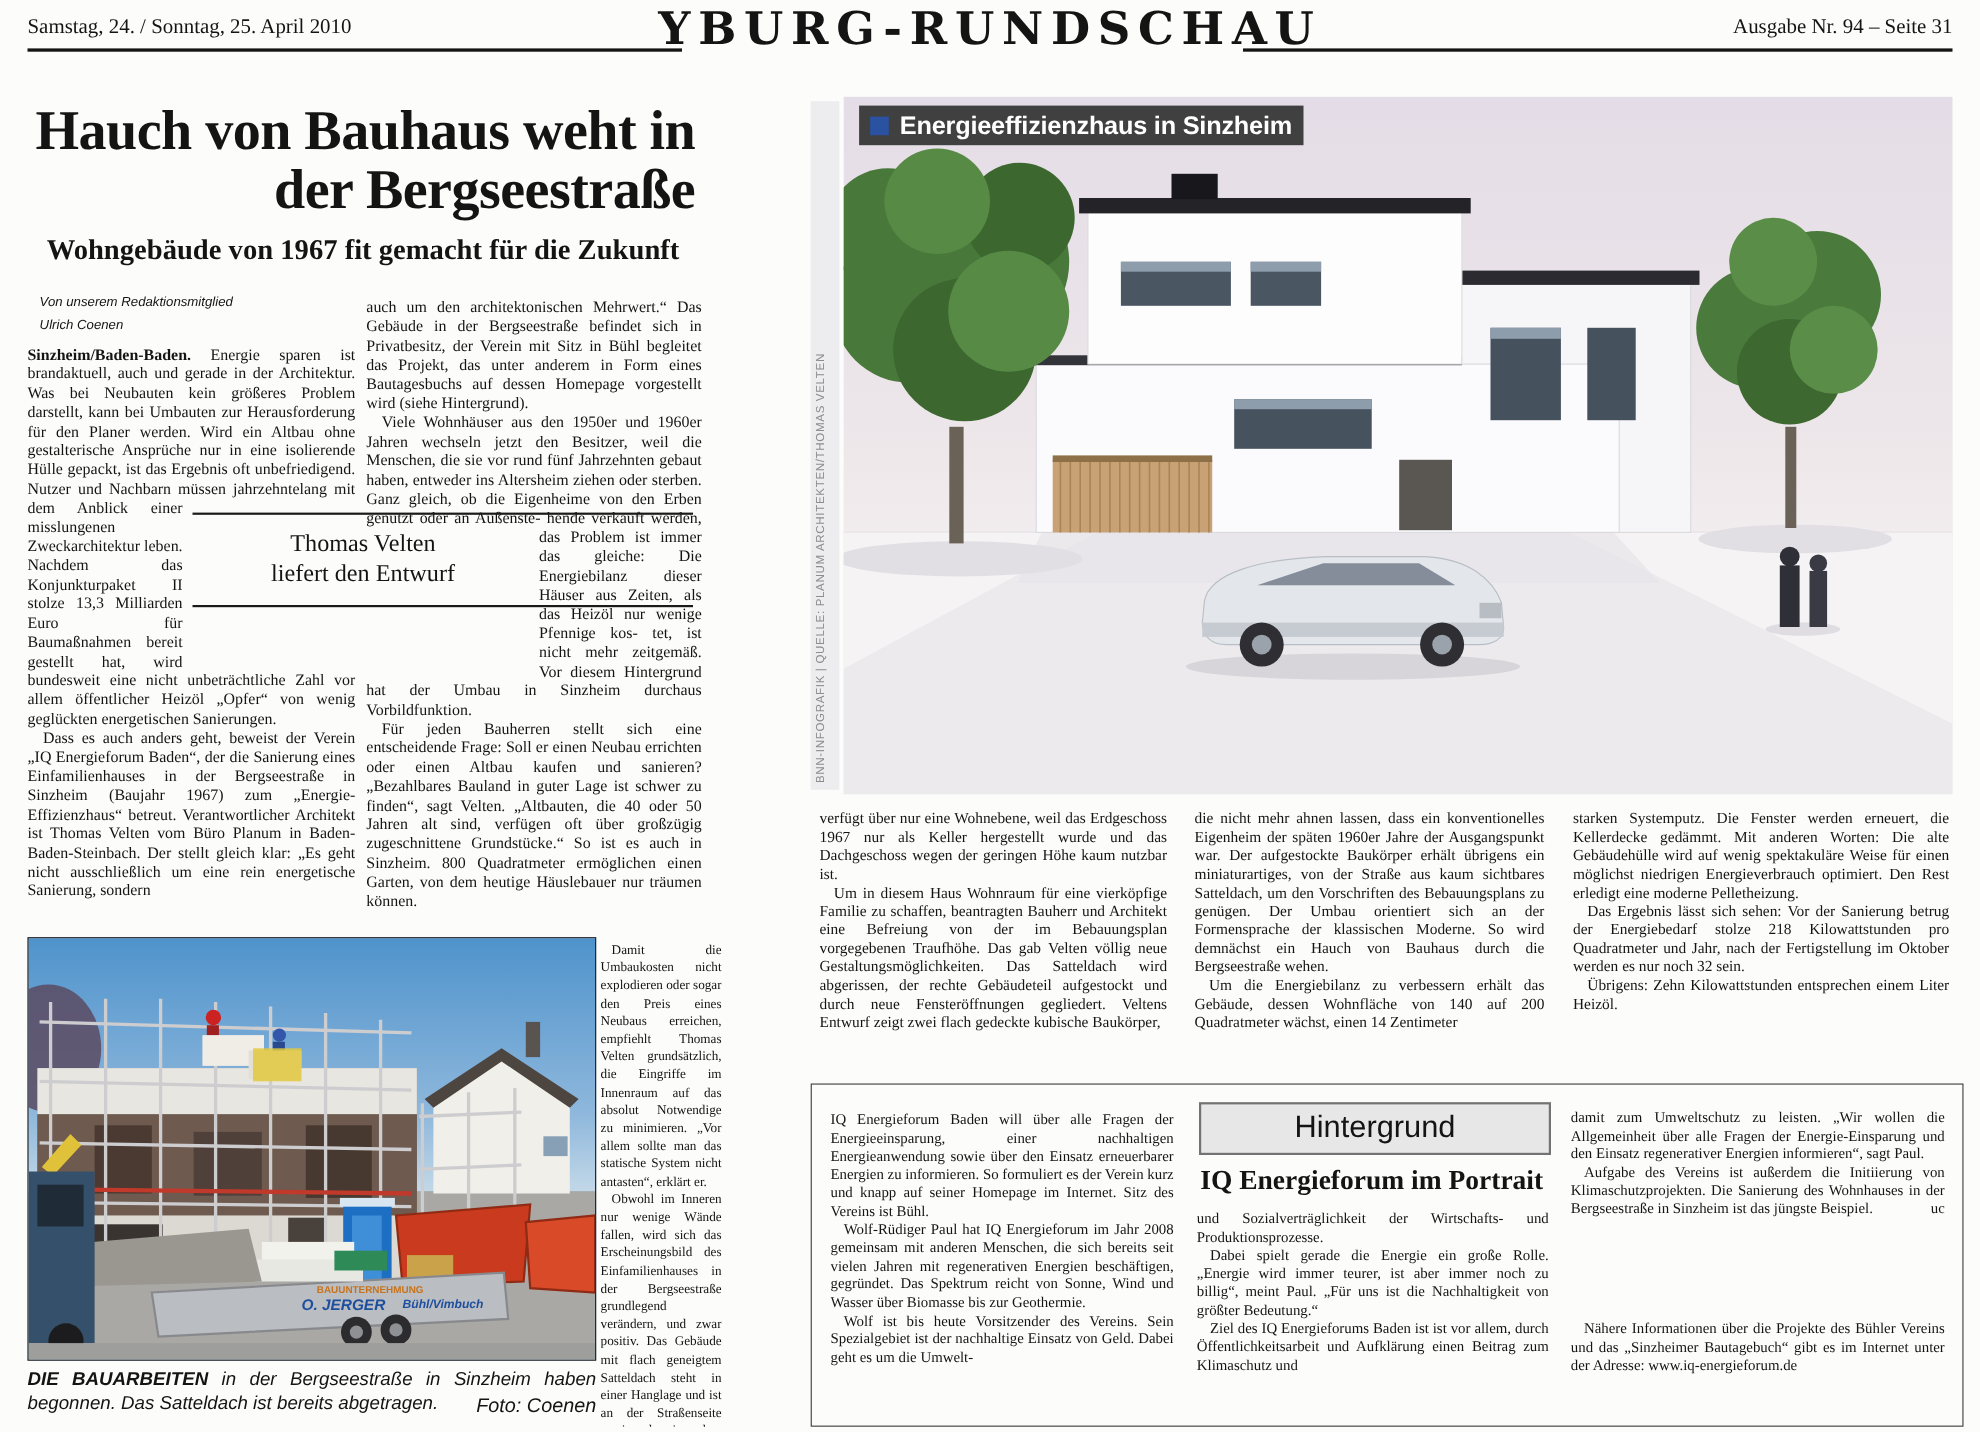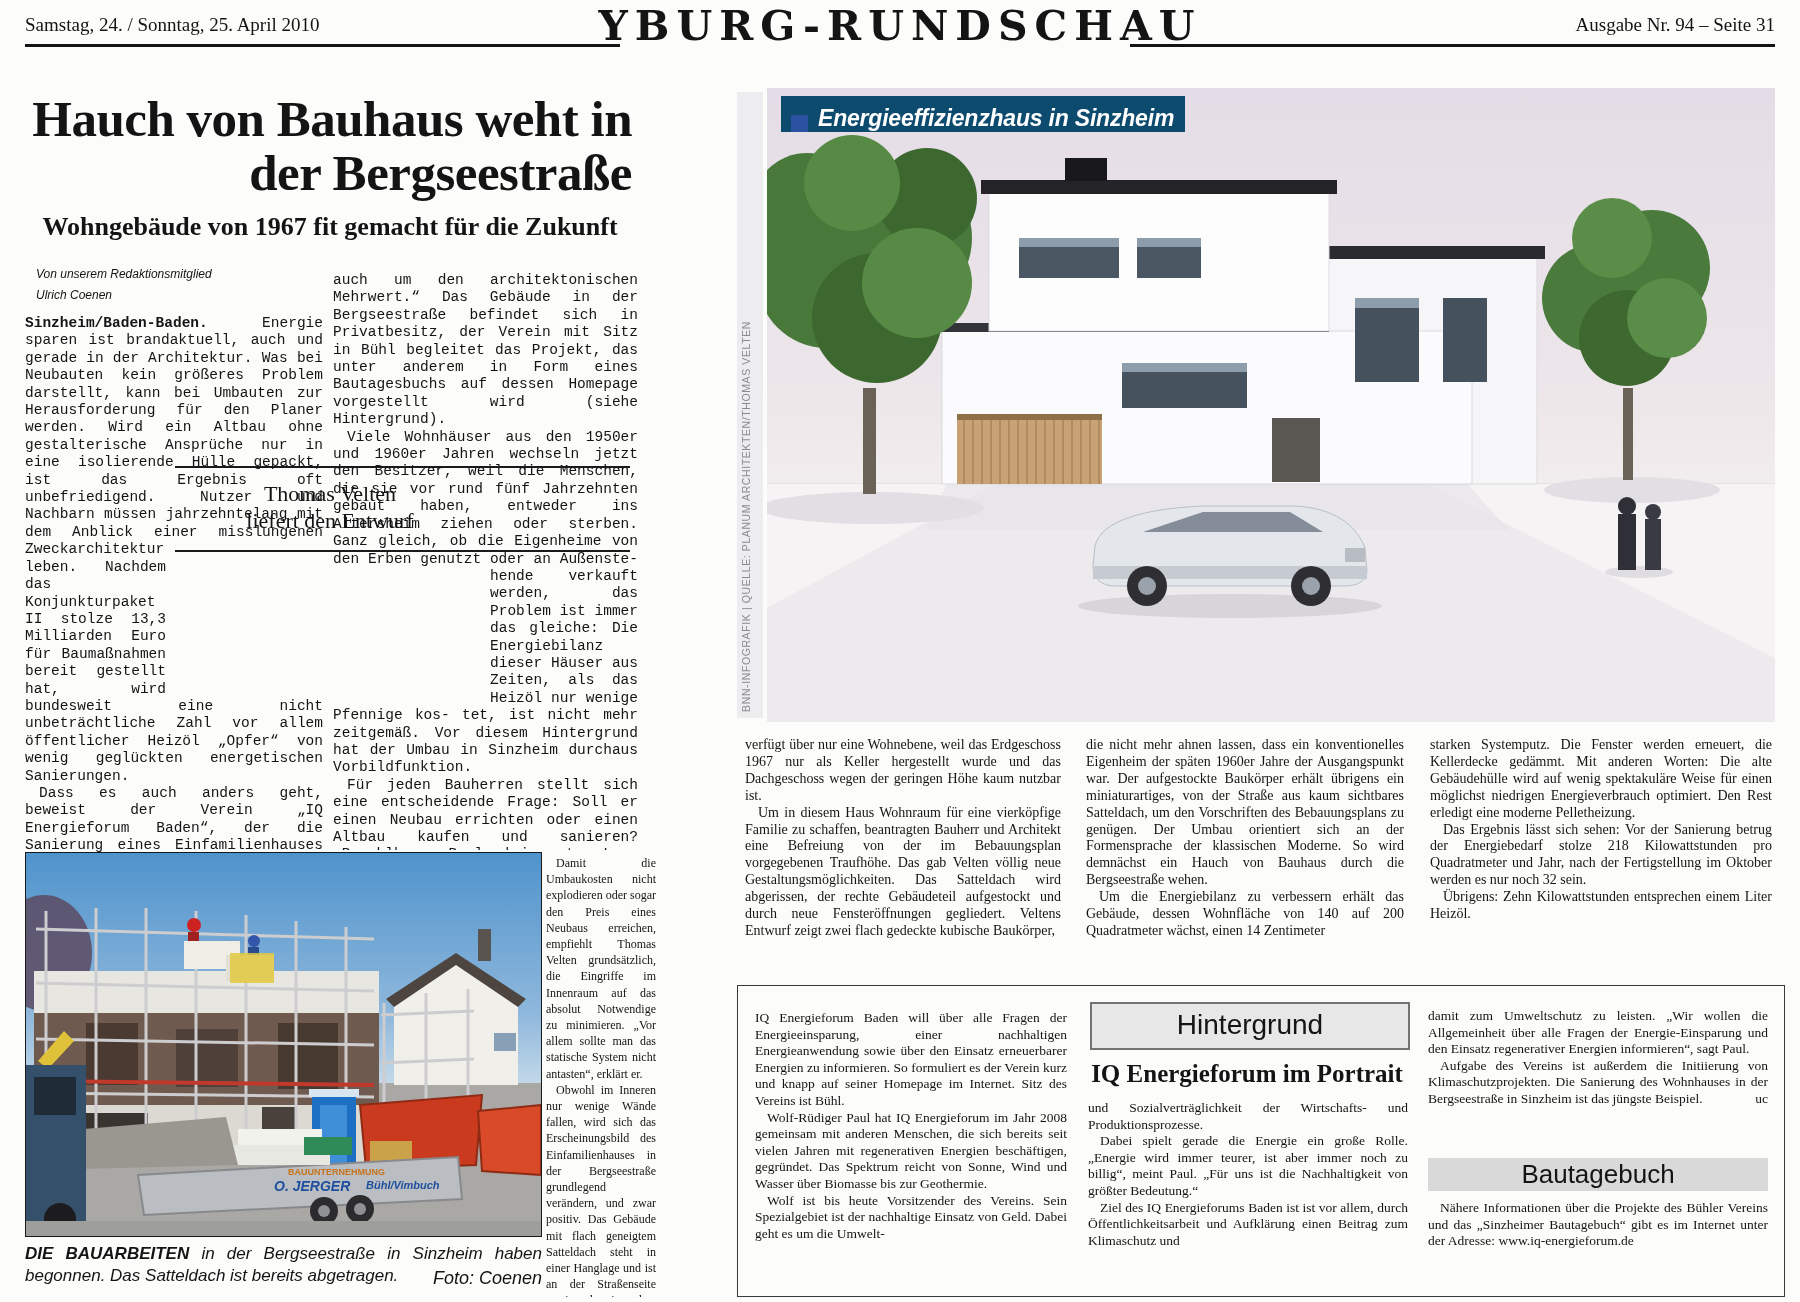--- a/index.html
+++ b/index.html
@@ -15,21 +15,21 @@
   #rule-l{left:25px;top:44px;width:595px;height:3px;background:#141414;}
   #rule-r{left:1130px;top:44px;width:645px;height:3px;background:#141414;}
 
   
   #headline{left:28px;top:92px;width:604px;text-align:right;font-size:51px;font-weight:bold;
             line-height:54px;letter-spacing:-0.5px;}
   #subhead{left:28px;top:212px;width:604px;text-align:center;font-size:26px;font-weight:bold;}
   #byline{left:36px;top:264px;width:300px;font-family:"Liberation Sans",sans-serif;
           font-style:italic;font-size:12px;line-height:21px;}
   .bodycol{font-size:14.5px;line-height:17.4px;text-align:justify;overflow:hidden;}
-  .bodycol p{margin:0;font-family:Liberation Mono, monospace;}
+  .bodycol p{margin:0;}
   .bodycol p.ind{text-indent:14px;}
   #col1{left:25px;top:315px;width:298px;height:537px;}
   #col2{left:333px;top:272px;width:305px;height:578px;}
   .cut-r{float:right;width:150px;height:146px;margin-left:7px;}
   .cut-l{float:left;width:150px;height:132px;margin-right:7px;}
   #pullquote{left:175px;top:466px;width:455px;height:82px;border-top:2px solid #1a1a1a;
              border-bottom:2px solid #1a1a1a;}
   #pullquote .pq-txt{width:310px;text-align:center;font-size:22px;line-height:27px;padding-top:12px;}
   #strip{left:546px;top:855px;width:110px;height:442px;font-size:12px;line-height:16.2px;
          text-align:justify;overflow:hidden;}
@@ -43,21 +43,21 @@
                  font-style:italic;font-size:17px;line-height:22px;text-align:justify;}
   #photo-credit{position:absolute;right:0;bottom:2px;font-family:"Liberation Sans",sans-serif;
                 font-style:italic;font-size:18px;background:#fcfcfa;padding-left:6px;}
 
   
   #info{left:737px;top:88px;width:1038px;height:634px;}
   #credit-strip{left:0;top:4px;width:26px;height:626px;background:#edecef;}
   #credit-strip span{position:absolute;left:3px;bottom:6px;writing-mode:vertical-rl;transform:rotate(180deg);
         font-family:"Liberation Sans",sans-serif;font-size:10.5px;letter-spacing:0.6px;color:#8b8b90;white-space:nowrap;}
   #render{left:30px;top:0;width:1008px;height:634px;background:#ece7ec;}
-  #titlebar{left:14px;top:8px;width:404px;height:36px;background:#0c4a6e;display:flex;align-items:flex-end;font-style:italic;}
+  #titlebar{left:14px;top:8px;width:404px;height:36px;background:#404040;display:flex;align-items:center;}
   #titlebar .sq{width:17px;height:17px;background:#2a52a0;margin:0 10px 0 10px;flex:0 0 auto;}
   #titlebar .t{color:#ffffff;font-family:"Liberation Sans",sans-serif;font-weight:bold;font-size:23px;
                letter-spacing:-0.2px;white-space:nowrap;}
 
   
   .bcol{font-size:14px;line-height:16.9px;text-align:justify;overflow:hidden;height:242px;}
   .bcol p{margin:0;}
   .bcol p.ind{text-indent:13px;}
   #b1{left:745px;top:737px;width:316px;}
   #b2{left:1086px;top:737px;width:318px;}
@@ -375,18 +375,17 @@
     <p>und Sozialverträglichkeit der Wirtschafts- und Produktionsprozesse.</p>
     <p class="ind">Dabei spielt gerade die Energie ein große Rolle. „Energie wird immer teurer, ist aber immer noch zu billig“, meint Paul. „Für uns ist die Nachhaltigkeit von größter Bedeutung.“</p>
     <p class="ind">Ziel des IQ Energieforums Baden ist ist vor allem, durch Öffentlichkeitsarbeit und Aufklärung einen Beitrag zum Klimaschutz und</p>
   </div>
   <div class="abs hcol" id="h3col">
     <p>damit zum Umweltschutz zu leisten. „Wir wollen die Allgemeinheit über alle Fragen der Energie-Einsparung und den Einsatz regenerativer Energien informieren“, sagt Paul.</p>
     <p class="ind">
       <span>Aufgabe des Vereins ist außerdem die Initiierung von Klimaschutzprojekten. Die Sanierung des Wohnhauses in der Bergseestraße in Sinzheim ist das jüngste Beispiel.</span>
       <span class="sig">uc</span></p>
   </div>
-  <div class="abs" id="bband">Bautagebuch</div>
   <div class="abs hcol" id="h3p3">
     <p class="ind">Nähere Informationen über die Projekte des Bühler Vereins und das „Sinzheimer Bautagebuch“ gibt es im Internet unter der Adresse: www.iq-energieforum.de</p>
   </div>
 
 </div>
 
 </body></html>

